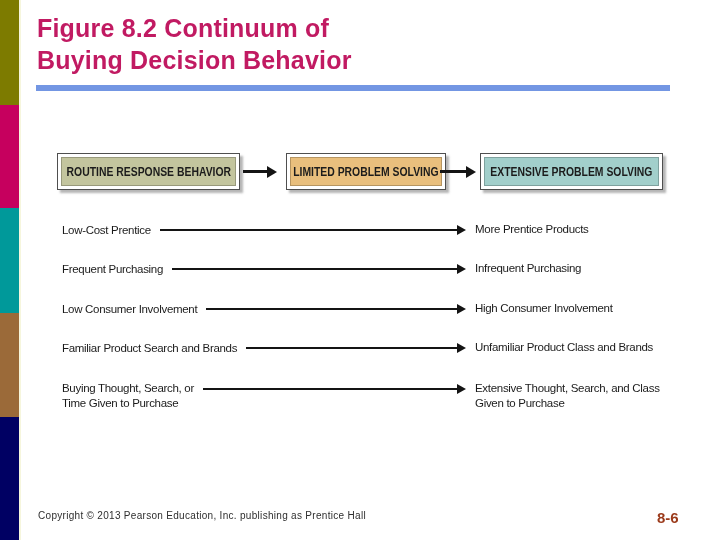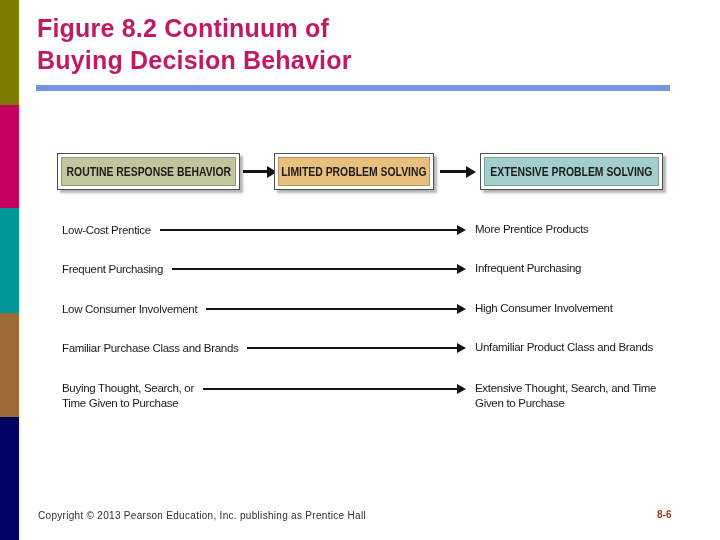--- a/index.html
+++ b/index.html
@@ -23,21 +23,21 @@
   .rule  { position:absolute; left:36px; top:85px; width:634px; height:6px; background:#7396e3; }
 
   
   .stage { position:absolute; top:153px; height:37px; border:1px solid #4f4f4f; background:#fff;
            padding:3px; box-shadow:3px 3px 2px rgba(110,110,110,.5); }
   .stage-fill { width:100%; height:100%; display:flex; align-items:center; justify-content:center;
                 border:1px solid rgba(0,0,0,.22); }
   .stage-label { font-weight:bold; font-size:13px; color:#1c1c1c; white-space:nowrap;
                  display:inline-block; transform:scaleX(.8); }
   .stage0 { left:57px;  width:183px; } .stage0 .stage-fill { background:#c3c59e; }
-  .stage1 { left:274px; width:160px; } .stage1 .stage-fill { background:#e9bf7d; }
+  .stage1 { left:286px; width:160px; } .stage1 .stage-fill { background:#e9bf7d; }
   .stage2 { left:480px; width:183px; } .stage2 .stage-fill { background:#a2cfcb; }
 
   .stage-arrow { position:absolute; top:170px; height:3px; background:#141414; }
   .stage-arrow::after { content:""; position:absolute; right:-10px; top:-4.5px; width:0; height:0;
                         border-left:10px solid #141414; border-top:6px solid transparent;
                         border-bottom:6px solid transparent; }
   .sa0 { left:243px; width:24px; }
   .sa1 { left:440px; width:26px; }
 
   
@@ -48,21 +48,21 @@
                       border-left:9px solid #141414; border-top:5px solid transparent;
                       border-bottom:5px solid transparent; }
   .rright { position:absolute; left:475px; font-size:11.5px; letter-spacing:-.3px; color:#1b1b1b;
             white-space:nowrap; }
   .row5 { align-items:flex-start; height:32px; }
   .row5 .connector { margin-top:6.5px; }
   .two { line-height:15px; }
 
   
   .footer { position:absolute; left:38px; top:510px; font-size:10px; color:#2e2e2e; letter-spacing:.3px; }
-  .page   { position:absolute; left:657px; top:509px; font-size:10px; font-weight:bold; color:#9b3a1b; }
+  .page   { position:absolute; left:657px; top:509px; font-size:15px; font-weight:bold; color:#9b3a1b; }
 </style>
 </head>
 <body>
 
 <div class="slide">
 
   <div class="bar-seg seg0"></div>
   <div class="bar-seg seg1"></div>
   <div class="bar-seg seg2"></div>
   <div class="bar-seg seg3"></div>
@@ -105,27 +105,27 @@
   </div>
   <span class="rright" style="top:262px">Infrequent Purchasing</span>
 
   <div class="row" style="top:301px">
     <span class="rlabel">Low Consumer Involvement</span>
     <div class="connector"></div>
   </div>
   <span class="rright" style="top:302px">High Consumer Involvement</span>
 
   <div class="row" style="top:340px">
-    <span class="rlabel">Familiar Purchase Class and Brands</span>
+    <span class="rlabel">Familiar Product Search and Brands</span>
     <div class="connector"></div>
   </div>
   <span class="rright" style="top:341px">Unfamiliar Product Class and Brands</span>
 
   <div class="row row5" style="top:381px">
     <span class="rlabel two"><span>Buying Thought, Search, or</span><br><span>Time Given to Purchase</span></span>
     <div class="connector"></div>
   </div>
-  <span class="rright two" style="top:381px"><span>Extensive Thought, Search, and Time</span><br><span>Given to Purchase</span></span>
+  <span class="rright two" style="top:381px"><span>Extensive Thought, Search, and Class</span><br><span>Given to Purchase</span></span>
 
   <div class="footer">Copyright © 2013 Pearson Education, Inc. publishing as Prentice Hall</div>
   <div class="page">8-6</div>
 
 </div>
 
 </body></html>

